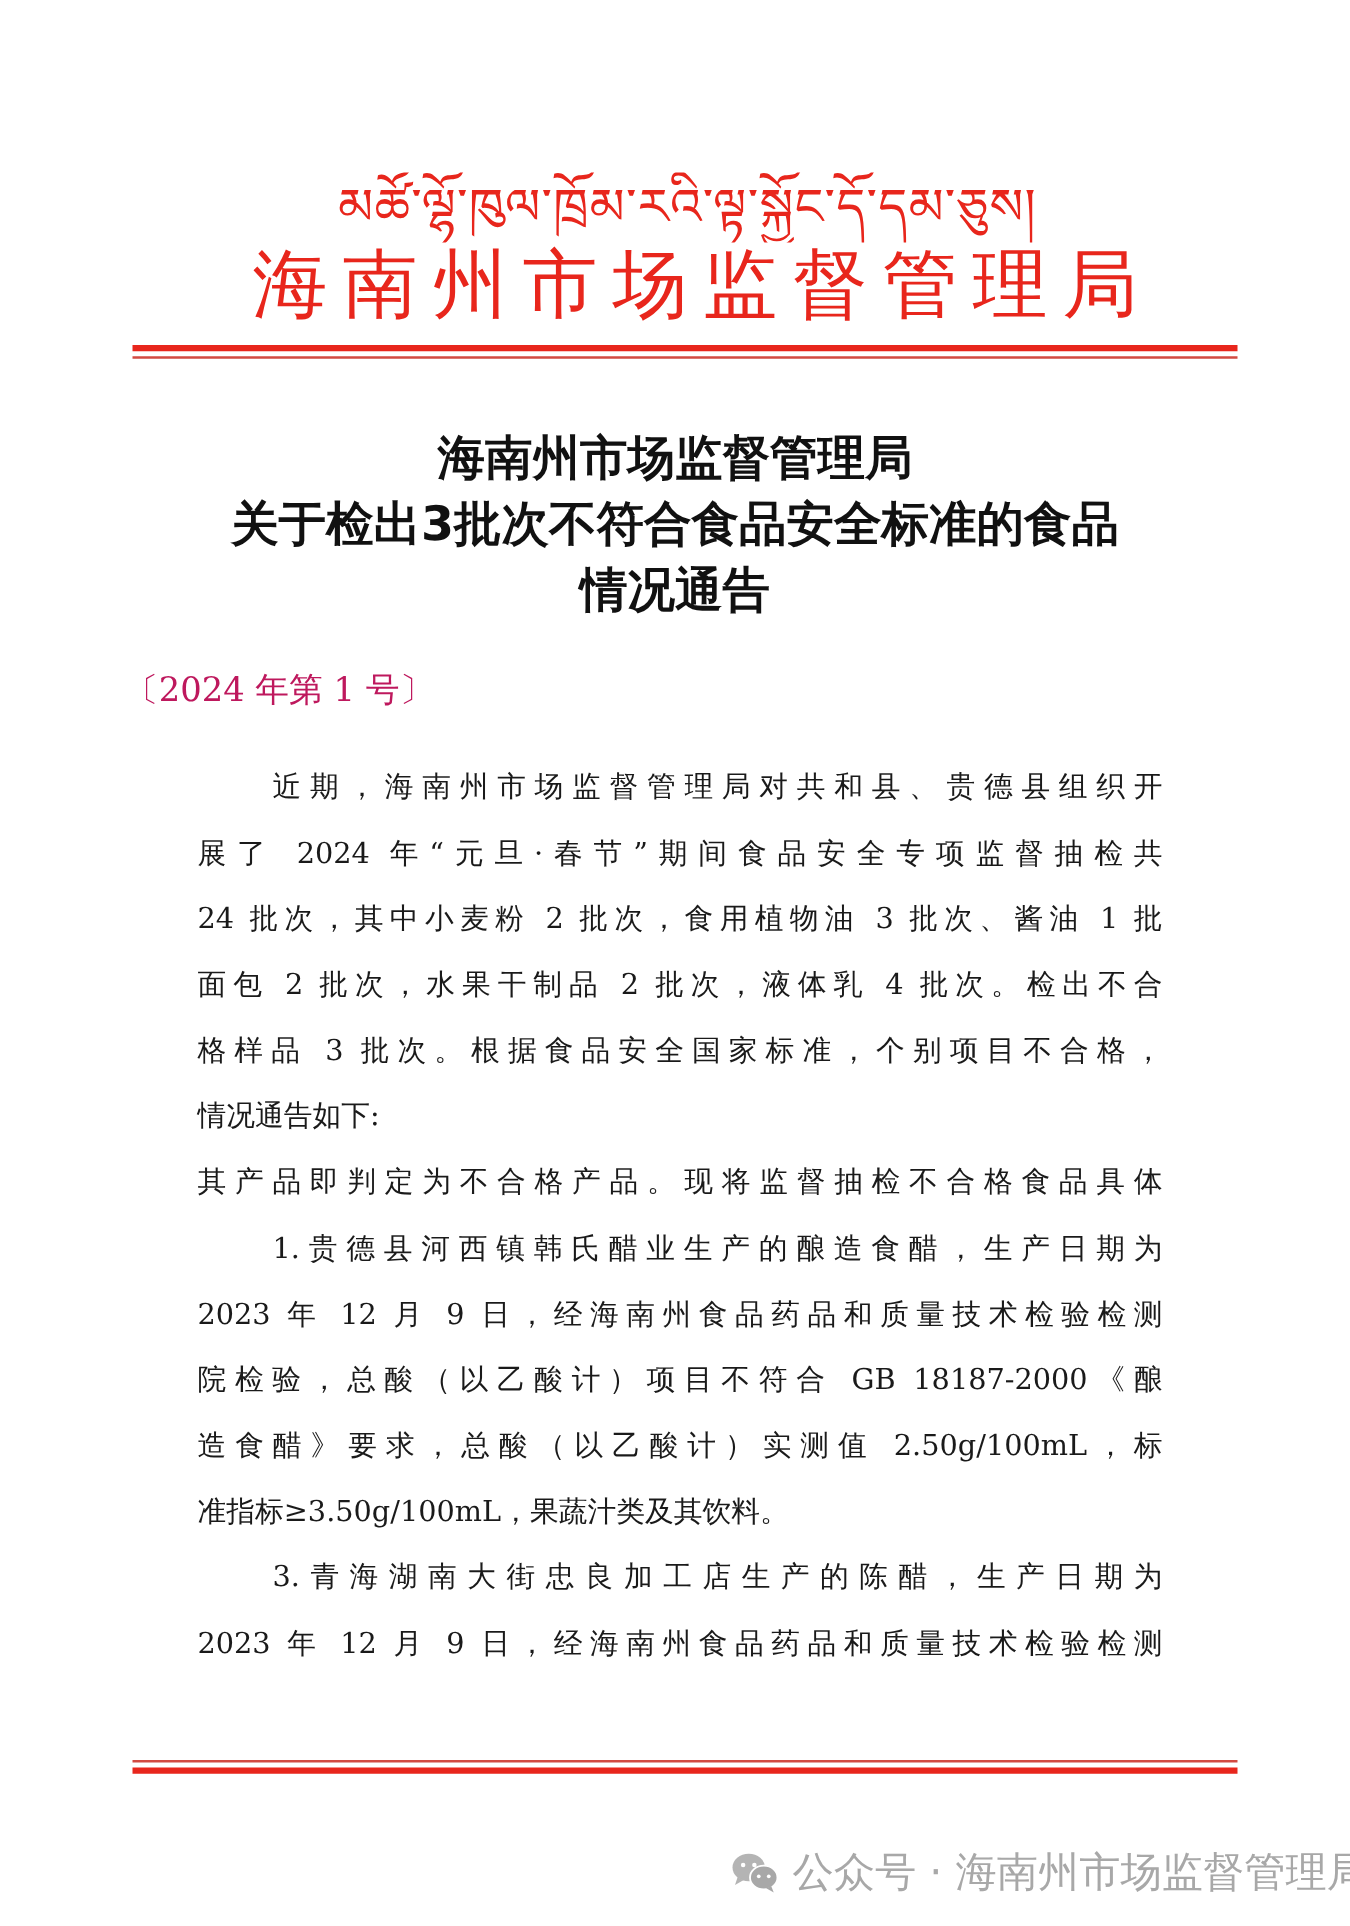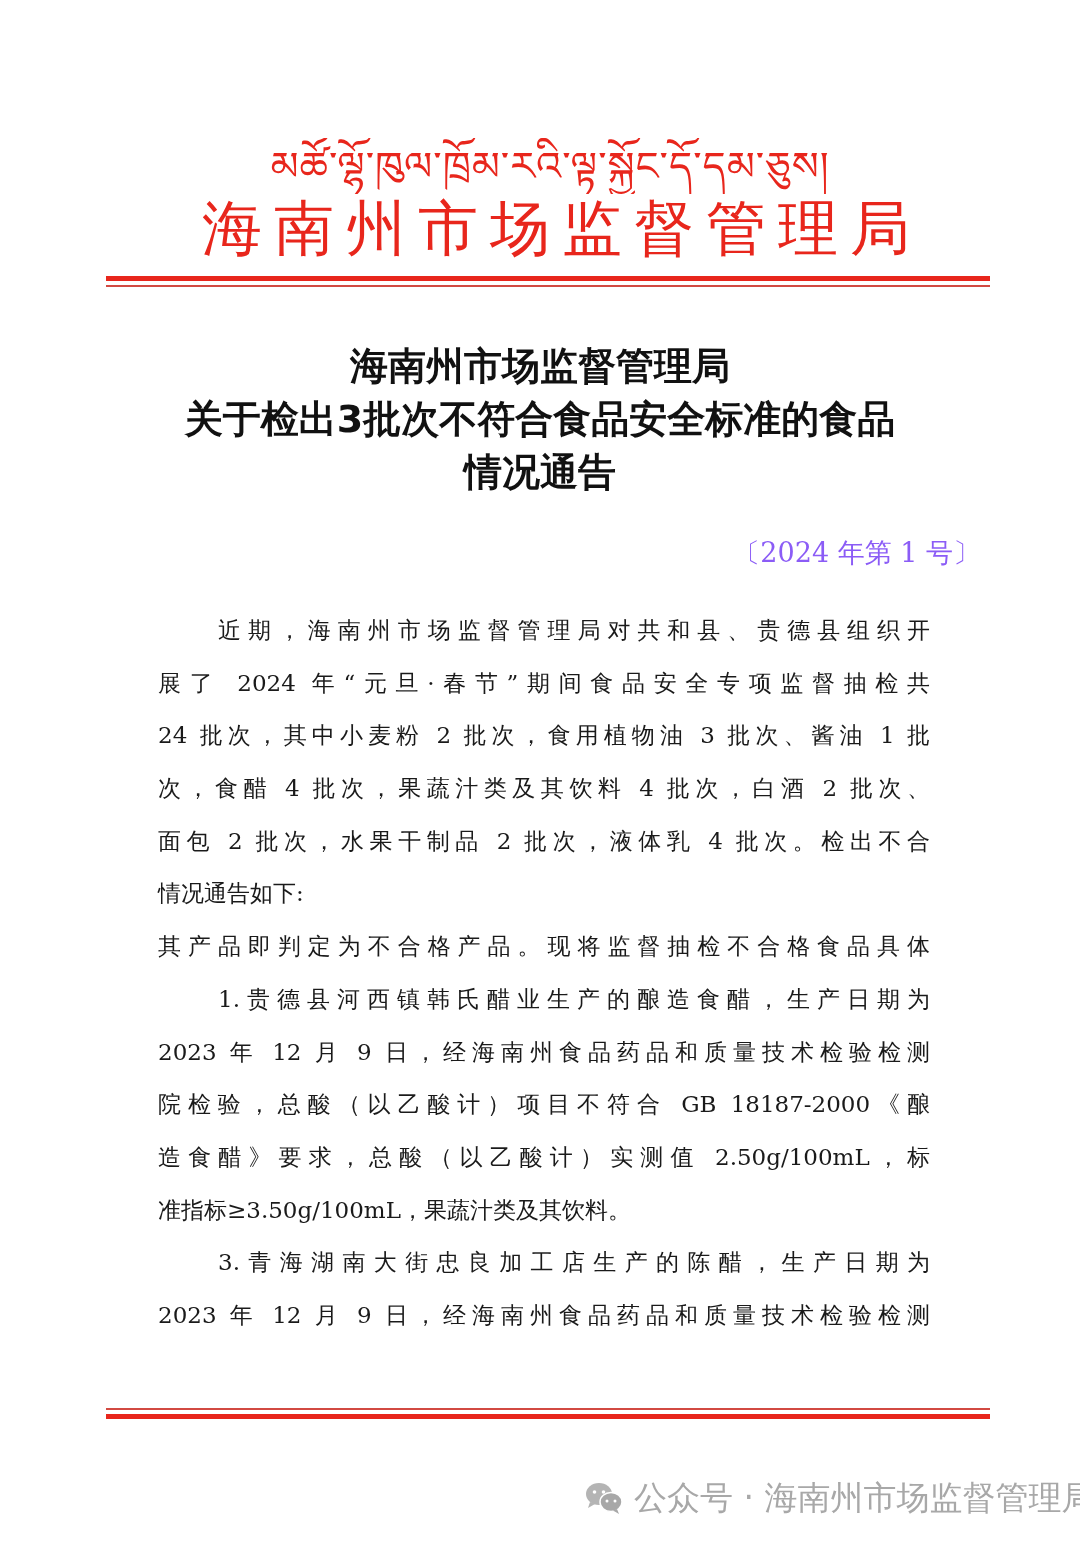--- a/index.html
+++ b/index.html
@@ -74,24 +74,24 @@
       font-size: 38px;
       line-height: 53px;
     }
     .title-block .tline { display: block; white-space: nowrap; }
 
     .doc-number {
       position: absolute;
       left: 100px;
       top: 532px;
       width: 880px;
-      text-align: right;
+      text-align: left;
       font-size: 27px;
       line-height: 42px;
-      color: #8b5cf6;
+      color: #be185d;
       font-family: "DejaVu Serif", "Liberation Serif", serif;
       white-space: nowrap;
     }
 
     
     .body-text {
       position: absolute;
       left: 158px;
       top: 604px;
       width: 780px;
@@ -152,22 +152,22 @@
     <span class="tline">情况通告</span>
   </div>
 
   <div class="doc-number">〔2024 年第 1 号〕</div>
 
   <div class="body-text">
 
     <span class="line indent">近期，海南州市场监督管理局对共和县、贵德县组织开</span>
     <span class="line">展了 2024 年“元旦·春节”期间食品安全专项监督抽检共</span>
     <span class="line">24 批次，其中小麦粉 2 批次，食用植物油 3 批次、酱油 1 批</span>
-    <span class="line">次，食醋 4 批次，果蔬汁类及其饮料 4 批次，白酒 2 批次、</span>
     <span class="line">面包 2 批次，水果干制品 2 批次，液体乳 4 批次。检出不合</span>
+    <span class="line">格样品 3 批次。根据食品安全国家标准，个别项目不合格，</span>
     <span class="line last">情况通告如下:</span>
     <span class="line">其产品即判定为不合格产品。现将监督抽检不合格食品具体</span>
 
     <span class="line indent">1.贵德县河西镇韩氏醋业生产的酿造食醋，生产日期为</span>
     <span class="line">2023 年 12 月 9 日，经海南州食品药品和质量技术检验检测</span>
     <span class="line">院检验，总酸（以乙酸计）项目不符合 GB 18187-2000《酿</span>
     <span class="line">造食醋》要求，总酸（以乙酸计）实测值 2.50g/100mL，标</span>
     <span class="line last">准指标≥3.50g/100mL，果蔬汁类及其饮料。</span>
 
     <span class="line indent">3.青海湖南大街忠良加工店生产的陈醋，生产日期为</span>

